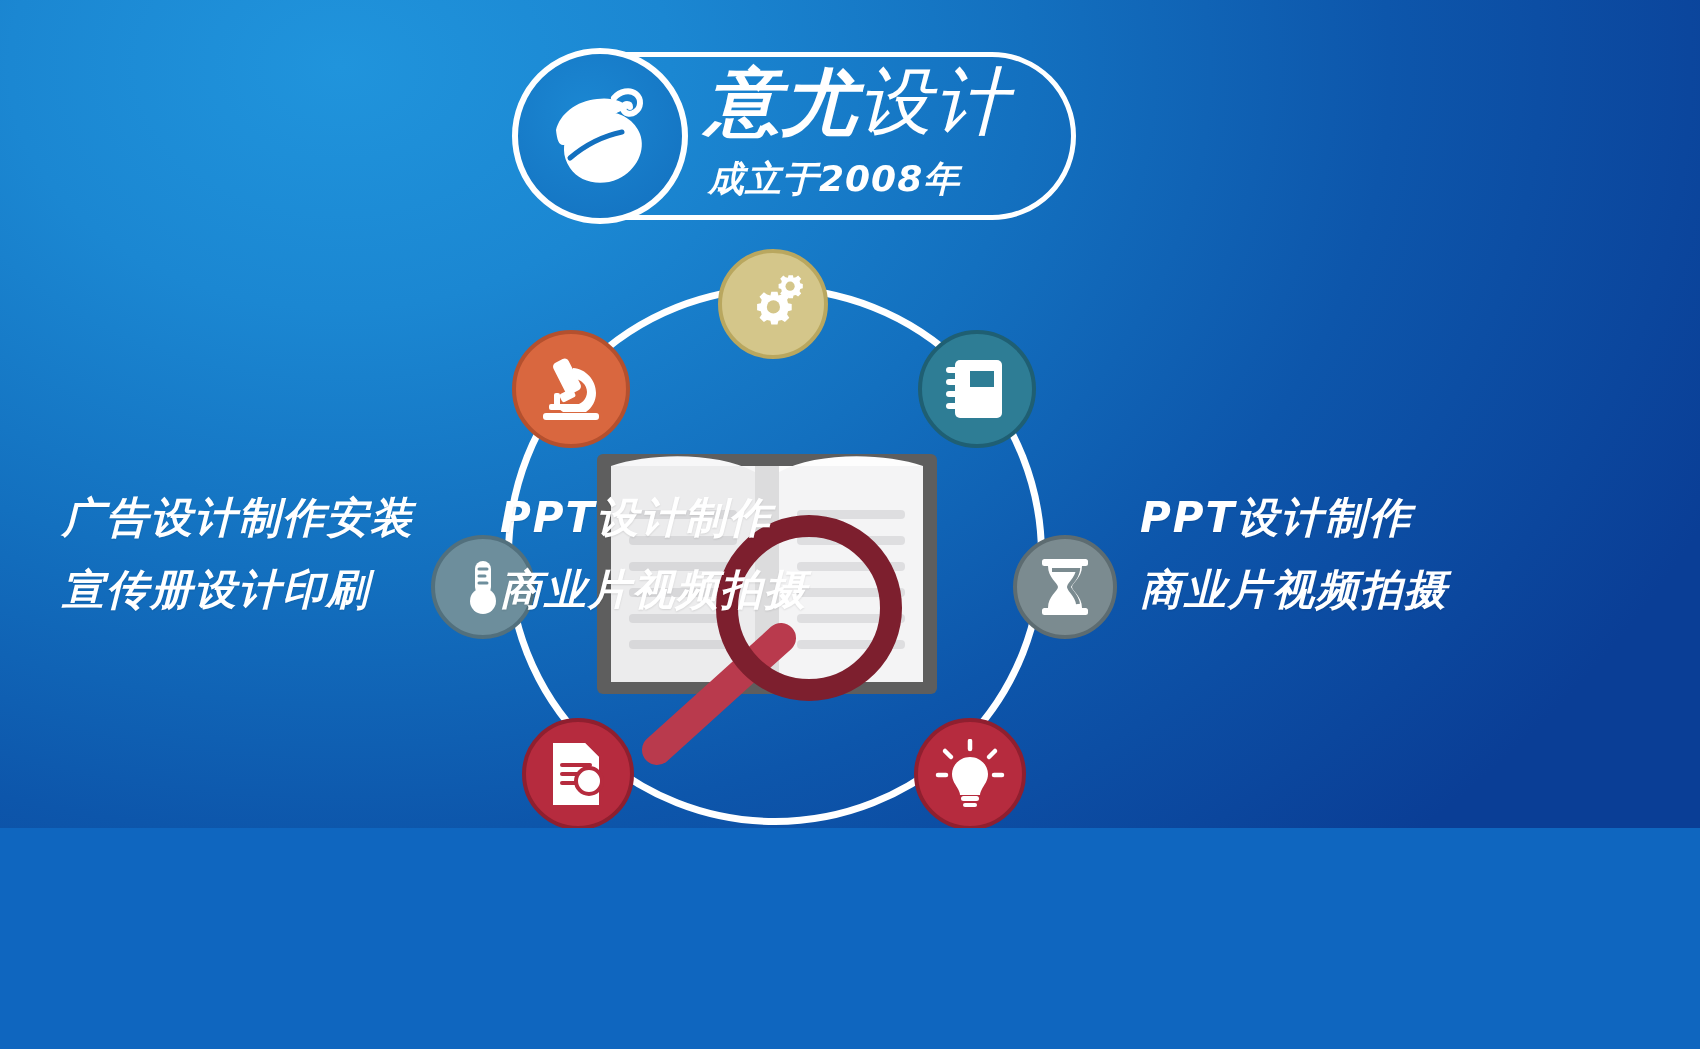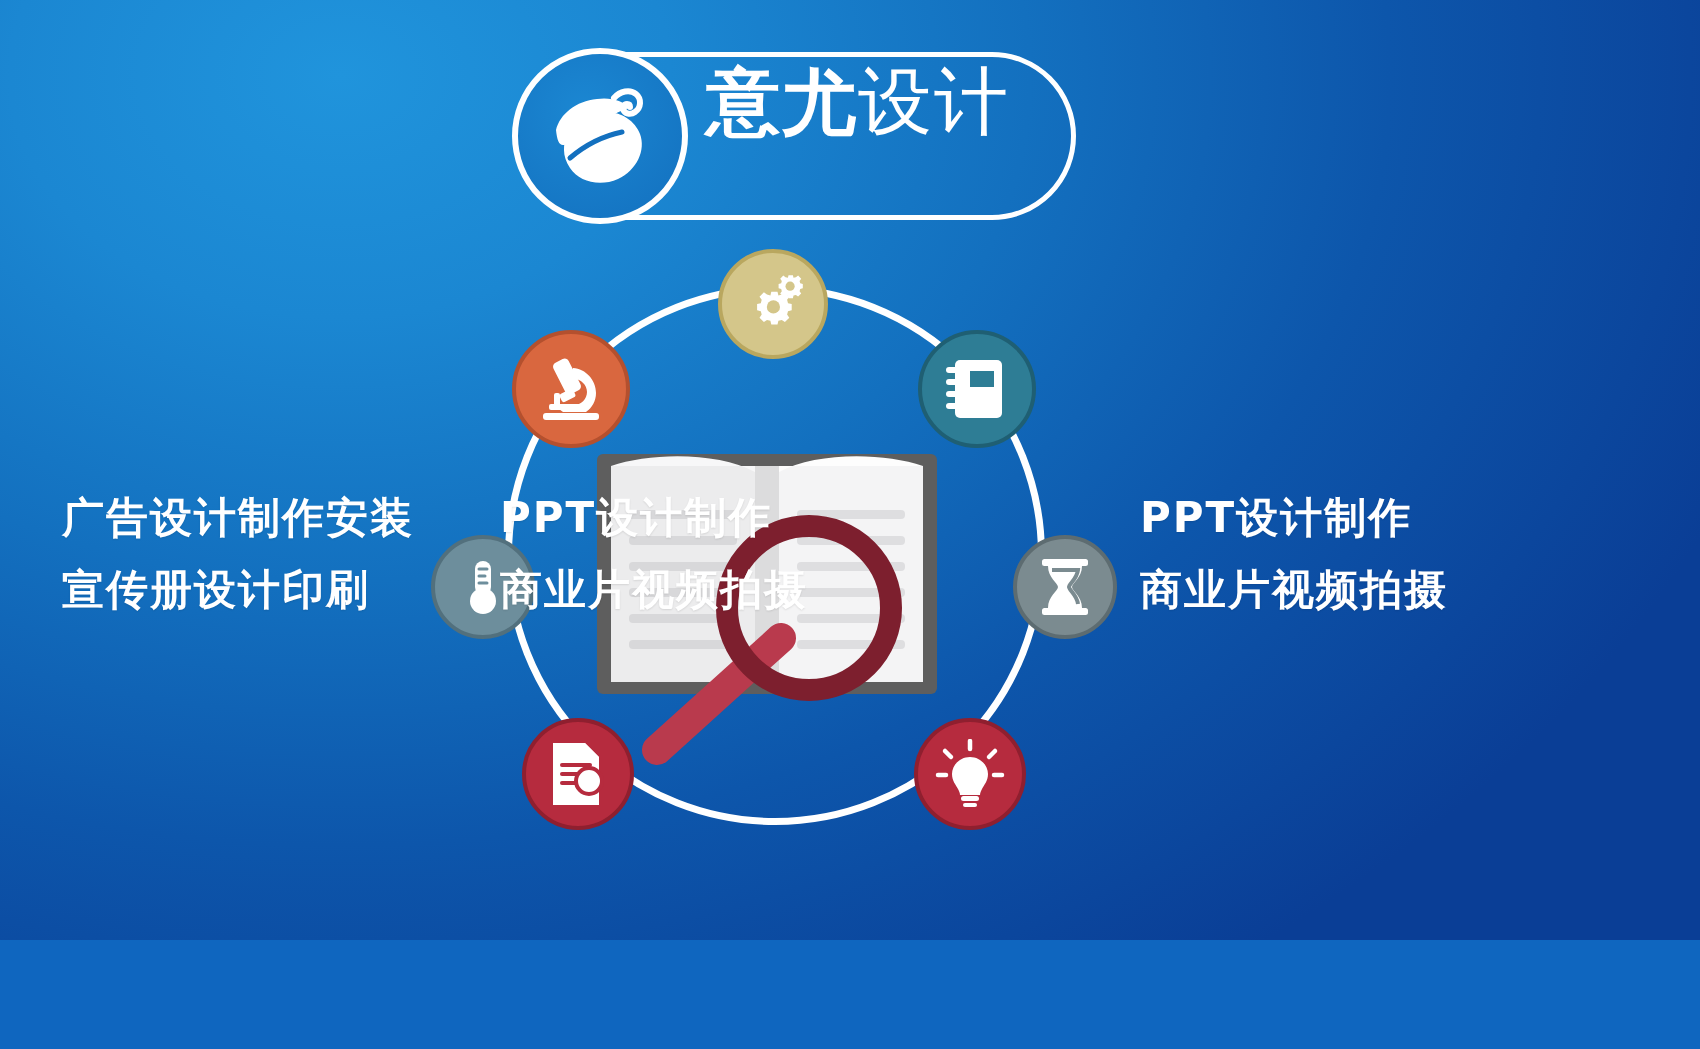--- a/index.html
+++ b/index.html
@@ -2,24 +2,25 @@
 <html><head>
 <meta charset="utf-8">
 <style>
   * { margin:0; padding:0; box-sizing:border-box; }
   html,body { width:1700px; height:1049px; overflow:hidden; }
   body {
     font-family:"DejaVu Sans","Liberation Sans",sans-serif;
     background:#0f66bf;
   }
   #stage {
-    position:relative; width:1700px; height:940px;
+    position:relative; width:1700px; height:828px;
     background:
       radial-gradient(ellipse 1500px 1100px at 20% 8%, #2094dc 0%, #1b87d2 22%, #1370bf 46%, #0d56ab 70%, #0a3e96 100%);
     overflow:hidden;
+    font-style:italic;
   }
 
   
   #logo { position:absolute; left:516px; top:52px; width:560px; height:168px; }
   #logo-frame {
     position:absolute; inset:0;
     border:5px solid #ffffff;
     border-radius:84px;
   }
   #logo-badge {
@@ -89,20 +90,21 @@
         <path d="M98 62c6 2 10 8 10 15 0 5-2 9-5 11-5-3-8-9-8-15 0-4 1-8 3-11z" fill="#ffffff"></path>
 
         <path d="M52 104c14-12 33-22 52-26" fill="none" stroke="#1370bf" stroke-width="5" stroke-linecap="round"></path>
       </svg>
     </div>
 
     <div id="logo-name">
       <span class="bold">意尤</span><span class="thin">设计</span>
     </div>
 
+    <div id="logo-sub">成立于2008年</div>
   </div>
 
   <div id="diagram">
 
     <div id="ring"></div>
 
     <div class="node" style="left:248px; top:-1px; width:110px; height:110px; background:#d4c68a; border:4px solid #b9a75f;">
       <span>
         <svg width="74" height="74" viewBox="0 0 74 74" aria-hidden="true">
           <g fill="#ffffff">

